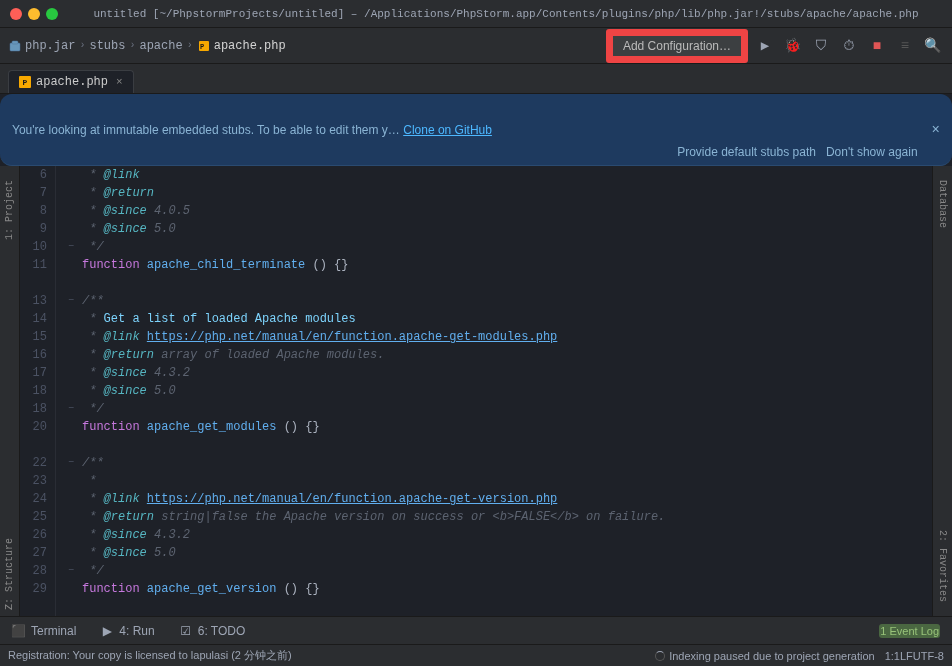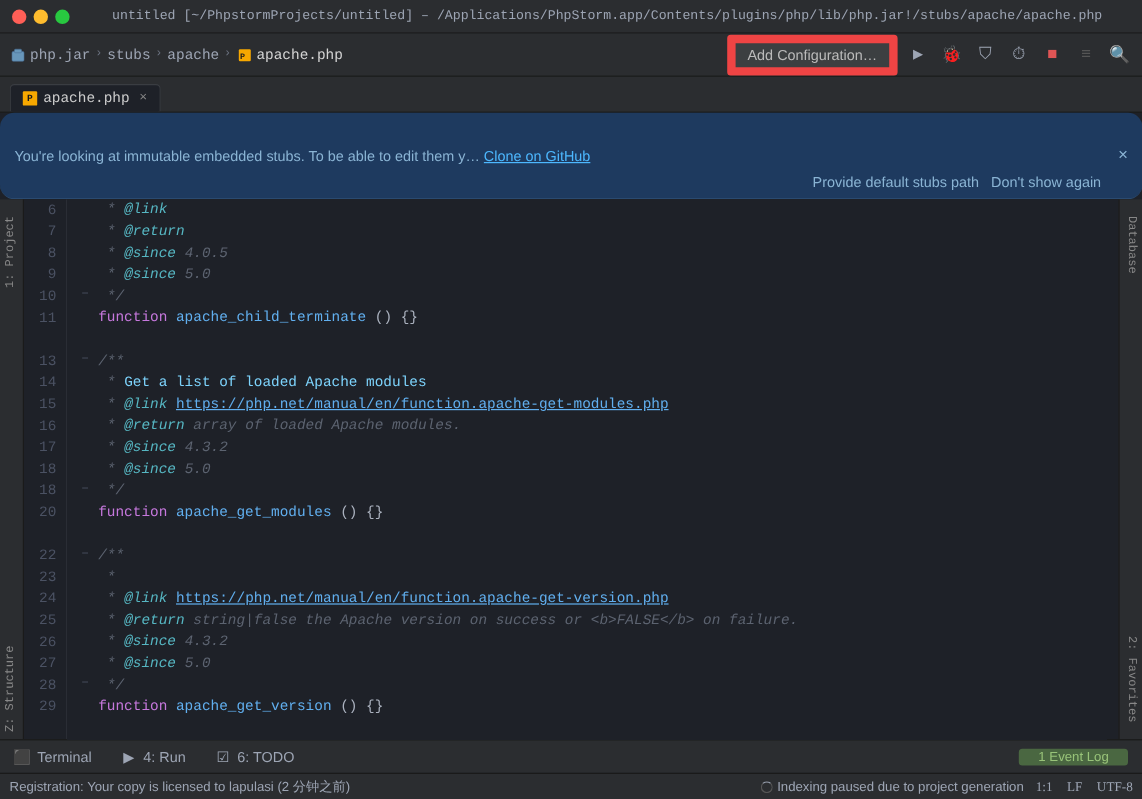--- a/index.html
+++ b/index.html
@@ -335,26 +335,26 @@
       align-items: center;
       padding: 0 8px;
       gap: 10px;
       flex-shrink: 0;
       border-top: 1px solid #1a1a1a;
       font-size: 11px;
       color: #9da5b4;
       font-family: -apple-system, BlinkMacSystemFont, 'Segoe UI', sans-serif;
     }
     .status-left { flex: 1; display: flex; gap: 12px; align-items: flex-end; }
-    .status-right { display: flex; gap: 12px; align-items: center; font-family: Liberation Serif, serif; }
+    .status-right { display: flex; gap: 0; align-items: center; }
     .event-log-badge {
       background: #4a6741;
       color: #98c379;
       border-radius: 3px;
-      padding: 1px 16px;
+      padding: 1px 1px;
       font-size: 11px;
     }
     .indexing-indicator {
       display: flex;
       align-items: center;
       gap: 4px;
     }
     .spin-icon {
       width: 10px;
       height: 10px;

